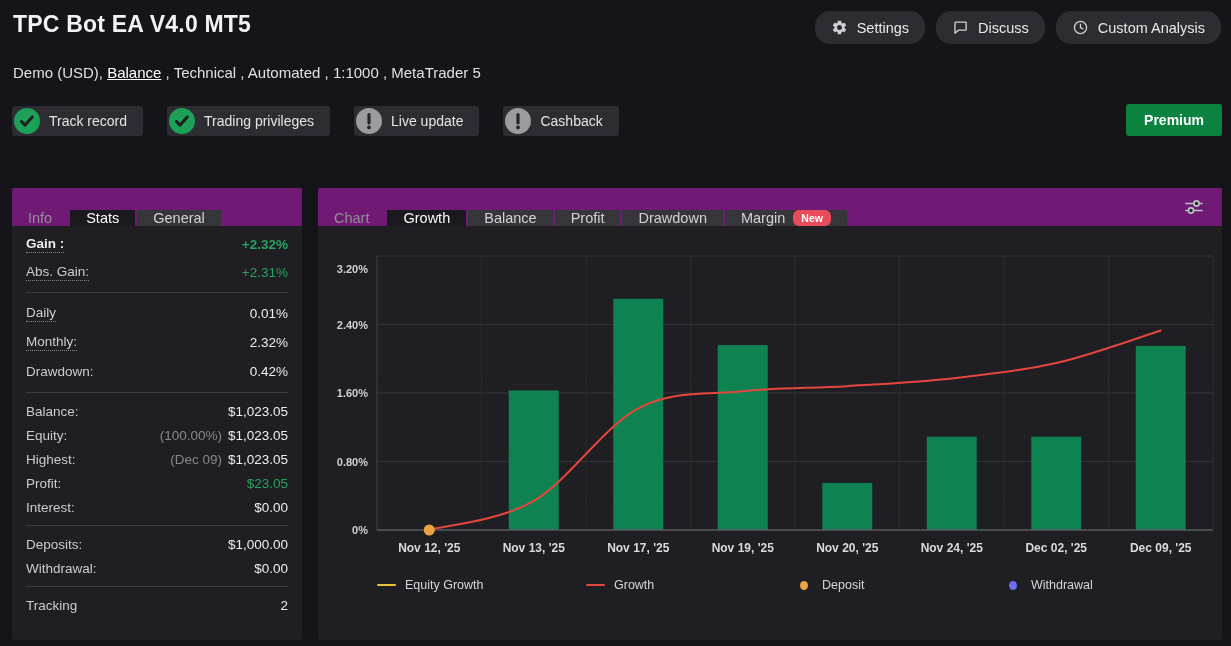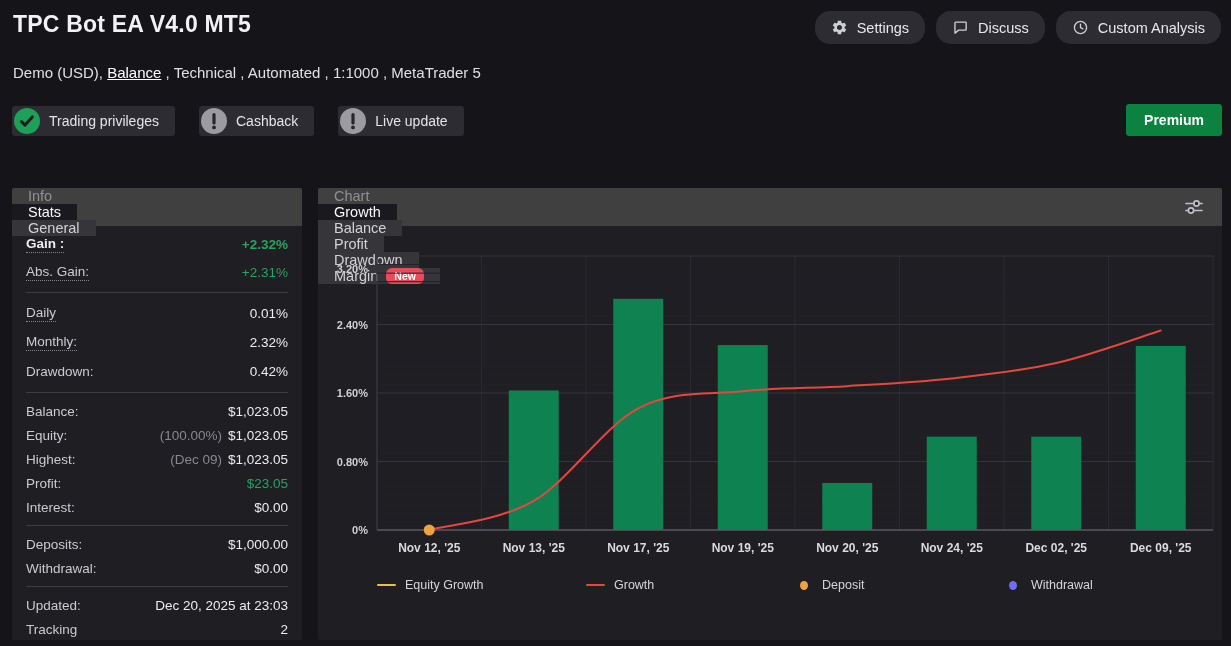--- a/index.html
+++ b/index.html
@@ -19,21 +19,21 @@
   .badges-row{position:absolute;left:12px;top:106px;display:flex;gap:24px;}
   .badge{position:relative;display:inline-flex;align-items:center;height:30px;background:#2c2c32;border-radius:3px;
          padding:0 16px 0 37px;font-size:14px;color:#e4e4e8;}
   .badge svg{position:absolute;left:2px;top:2px;}
   .premium-btn{position:absolute;right:9px;top:104px;background:var(--accent-green,#0b8240);color:#fff;border:none;
          border-radius:3px;padding:8px 18px;font-size:14px;font-weight:600;cursor:pointer;font-family:inherit;}
   
   .panel{position:absolute;top:188px;background:#1e1e23;border-radius:2px;overflow:hidden;}
   .panel.left{left:12px;width:290px;height:452px;}
   .panel.right{left:318px;width:904px;height:452px;}
-  .tabstrip{position:relative;display:flex;align-items:flex-start;background:#404040;height:38px;flex-direction:column;}
+  .tabstrip{position:relative;display:flex;align-items:flex-end;background:#701a75;height:38px;}
   .tab{display:flex;align-items:center;gap:8px;padding:0 16px;font-size:14.5px;color:#d2d2d6;
        background:#35353a;margin-right:2px;cursor:pointer;white-space:nowrap;}
   .tab.plain{background:transparent;color:#8f8f96;}
   .tab.active{background:#19191e;color:#fafafa;font-weight:500;}
   .new-pill{background:var(--new-red,#e84c5a);color:#fff;font-size:10.5px;font-weight:700;
             padding:2.5px 8px;border-radius:6px;line-height:1;}
   .filter-btn{position:absolute;right:14px;top:6px;width:28px;height:26px;background:transparent;border:none;
               cursor:pointer;display:flex;align-items:center;justify-content:center;padding:0;}
   
   .sidebar-body{padding:4px 14px 0 14px;}
@@ -99,41 +99,50 @@
 </div>
 
 <div class="badges-row" id="badges-row">
     <span class="badge">
       <span style="display: inline-flex;">
         <svg width="26" height="26" viewBox="0 0 26 26">
           <circle cx="13" cy="13" r="13" fill="#1da158"></circle>
           <path d="M7.5 13.6l3.6 3.5 7.2-8.2" fill="none" stroke="#1d1d22" stroke-width="3" stroke-linecap="round" stroke-linejoin="round"></path>
         </svg>
       </span>
+      <span>Track record</span>
+    </span>
+    <span class="badge">
+      <span style="display: inline-flex;">
+        <svg width="26" height="26" viewBox="0 0 26 26">
+          <circle cx="13" cy="13" r="13" fill="#1da158"></circle>
+          <path d="M7.5 13.6l3.6 3.5 7.2-8.2" fill="none" stroke="#1d1d22" stroke-width="3" stroke-linecap="round" stroke-linejoin="round"></path>
+        </svg>
+      </span>
       <span>Trading privileges</span>
     </span>
     <span class="badge">
       <span style="display: inline-flex;">
         <svg width="26" height="26" viewBox="0 0 26 26">
           <circle cx="13" cy="13" r="13" fill="#9b9ba1"></circle>
           <line x1="13" y1="6.6" x2="13" y2="15" stroke="#26262b" stroke-width="3.2" stroke-linecap="round"></line>
           <circle cx="13" cy="19.4" r="1.9" fill="#26262b"></circle>
         </svg>
       </span>
-      <span>Cashback</span>
+      <span>Live update</span>
     </span>
     <span class="badge">
       <span style="display: inline-flex;">
         <svg width="26" height="26" viewBox="0 0 26 26">
           <circle cx="13" cy="13" r="13" fill="#9b9ba1"></circle>
           <line x1="13" y1="6.6" x2="13" y2="15" stroke="#26262b" stroke-width="3.2" stroke-linecap="round"></line>
           <circle cx="13" cy="19.4" r="1.9" fill="#26262b"></circle>
         </svg>
       </span>
-      <span>Live update</span>
+      <span>Cashback</span>
     </span>
   </div>
 
 <button class="premium-btn">Premium</button>
 
 <div class="panel left">
   <div class="tabstrip" id="sidebar-tabs">
       <div class="tab plain">
         <span>Info</span>
       </div>
@@ -190,24 +199,20 @@
       <div class="divider"></div>
       <div class="stat-row" style="height: 24px;">
         <span class="lbl">Deposits:</span>
         <span class="val"><span>$1,000.00</span></span>
       </div>
       <div class="stat-row" style="height: 24px;">
         <span class="lbl">Withdrawal:</span>
         <span class="val"><span>$0.00</span></span>
       </div>
       <div class="divider"></div>
-      <div class="stat-row" style="height: 24px;">
-        <span class="lbl">Updated:</span>
-        <span class="val"><span>Dec 20, 2025 at 23:03</span></span>
-      </div>
       <div class="stat-row" style="height: 24px;">
         <span class="lbl">Tracking</span>
         <span class="val"><span>2</span></span>
       </div>
     </div>
 </div>
 
 <div class="panel right">
   <div class="tabstrip" id="chart-tabs">
       <div class="tab plain">

